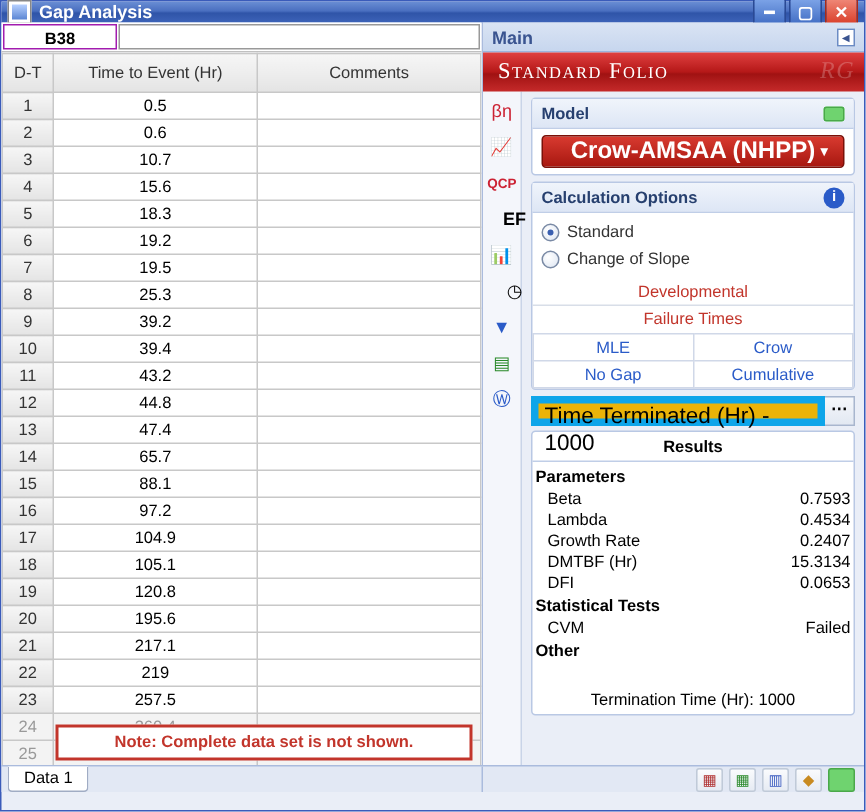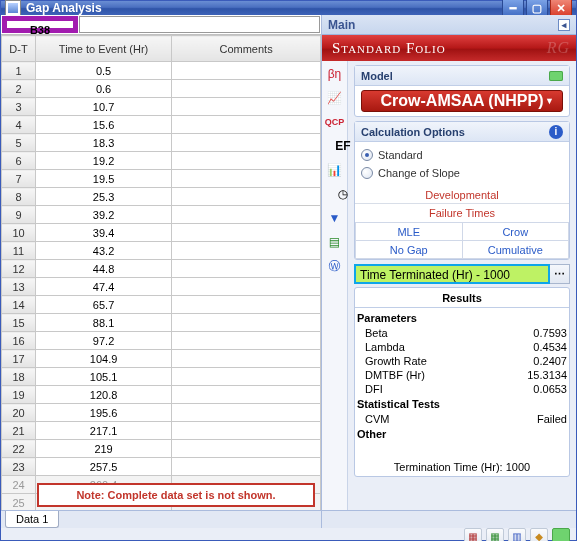--- a/index.html
+++ b/index.html
@@ -12,21 +12,21 @@
   .titlebar .icon::before { content:""; position:absolute; left:2px; top:2px; width:10px; height:10px; background: linear-gradient(#b7d1ff,#5a85d3); }
   .titlebar .title { flex: 1; }
   .titlebar .winbtns { display: flex; gap: 2px; }
   .winbtn { width: 22px; height: 20px; border: 1px solid #2a4a95; border-radius: 2px; background: linear-gradient(#7ea5e8,#3f6bc2); color: #fff; display: flex; align-items: center; justify-content: center; font-size: 11px; cursor: pointer; }
   .winbtn.close { background: linear-gradient(#f08a7a,#d83a25); border-color: #a82a18; }
   
   .content { display: flex; height: calc(100% - 44px); }
   
   .left { width: 321px; border-right: 1px solid #aabbdd; display: flex; flex-direction: column; position: relative; }
   .formula-row { display: flex; height: 20px; border-bottom: 1px solid #c0c0c0; background: #fff; }
-  .cell-addr { width: 76px; border: 5px solid #a21caf; background: #fff; text-align: center; line-height: 18px; font-weight: bold; font-size: 11px; margin:1px; }
+  .cell-addr { width: 76px; border: 1px solid #a21caf; background: #fff; text-align: center; line-height: 18px; font-weight: bold; font-size: 11px; margin:1px; }
   .formula-in { flex: 1; border: 1px solid #999; background: #fff; margin:1px 1px 1px 0; }
   
   .grid-wrap { flex: 1; overflow: hidden; background: #fff; position: relative; }
   table.grid { border-collapse: collapse; width: 100%; table-layout: fixed; padding-left: 28px; }
   .grid th, .grid td { border: 1px solid #c8c8c8; height: 18px; font-size: 11px; text-align: center; overflow:hidden; white-space:nowrap; padding: 0 2px;}
   .grid th { background: linear-gradient(#f6f6f6,#e4e4e4); font-weight: normal; color: #333; height: 26px;}
   .grid col.c1 { width: 32px; }
   .grid col.c2 { width: 128px; }
   .grid col.c3 { width: 140px; }
   .grid td.rowhdr { background: linear-gradient(#f6f6f6,#e4e4e4); color: #333; }
@@ -61,30 +61,30 @@
   
   .radio-row { display: flex; align-items: center; height: 18px; gap: 5px; color:#333;}
   .radio-dot { width: 12px; height: 12px; border: 1px solid #7a8aa5; border-radius: 50%; background: radial-gradient(circle at 35% 35%, #fff, #dde5f2); position: relative; display:inline-block;}
   .radio-dot.sel::after { content:""; position:absolute; left:3px; top:3px; width:4px; height:4px; border-radius:50%; background:#3a5fb0; }
   
   .redrow { color: #c2352b; text-align: center; height: 18px; border-bottom: 1px solid #d8dee8; line-height:18px; font-size:11px; }
   .tbl2 { width: 100%; border-collapse: collapse; }
   .tbl2 td { border: 1px solid #d0d8e8; height: 18px; text-align: center; color: #2a5bc8; font-size:11px; width:50%;}
   
   .termrow { display: flex; align-items: center; margin: 3px 0; }
-  .termrow .txt { flex: 1; border: 2px solid #0ea5e9; height: 20px; padding: 0 4px; line-height: 18px; background:#bef264; font-size:12px;}
+  .termrow .txt { flex: 1; border: 5px solid #0ea5e9; height: 20px; padding: 0 4px; line-height: 18px; background:#eab308; font-size:15px;}
   .termrow .dots { width: 20px; height: 20px; border: 1px solid #a8b6ce; border-left:none; background: linear-gradient(#f5f7fb,#e2e8f2); text-align: center; line-height: 17px; cursor:pointer; font-weight:bold;}
   
   .results-hdr { text-align: center; font-weight: bold; height: 20px; border-bottom: 1px solid #c0cee7; line-height:20px; font-size:11px;}
   .reslist { padding: 2px 2px; font-size:11px;}
   .reslist .sect { font-weight: bold; padding: 2px 0; }
   .reslist .row { display: flex; justify-content: space-between; padding: 1px 0 1px 8px; }
   .reslist .rowc { text-align:center; padding:1px 0;margin-top:18px;}
   
-  .bottom-tabs { height: 18px; display: flex; border-top: 1px solid #aabbdd; background: #e2e8f4; flex-direction: column; }
+  .bottom-tabs { height: 18px; display: flex; border-top: 1px solid #aabbdd; background: #e2e8f4; }
   .left-tabs { width: 321px; display: flex; align-items: flex-end; padding-left: 4px; border-right: 1px solid #aabbdd;}
   .tab { background: #fff; border: 1px solid #a0acc4; border-top: none; height: 17px; padding: 0 10px; font-size: 11px; line-height:16px; border-radius: 0 0 3px 3px;}
   .right-tools { flex: 1; display: flex; justify-content: flex-end; align-items: center; gap: 4px; padding-right: 6px; }
   .rt-ico { width: 18px; height: 16px; border: 1px solid #c0cad8; background: linear-gradient(#fafbfd,#e6ebf3); border-radius: 2px; font-size: 10px; color:#b03030; display:flex;align-items:center;justify-content:center; cursor:pointer;}
 </style>
 </head>
 <body>
 
 <div class="window">
   <div class="titlebar">

